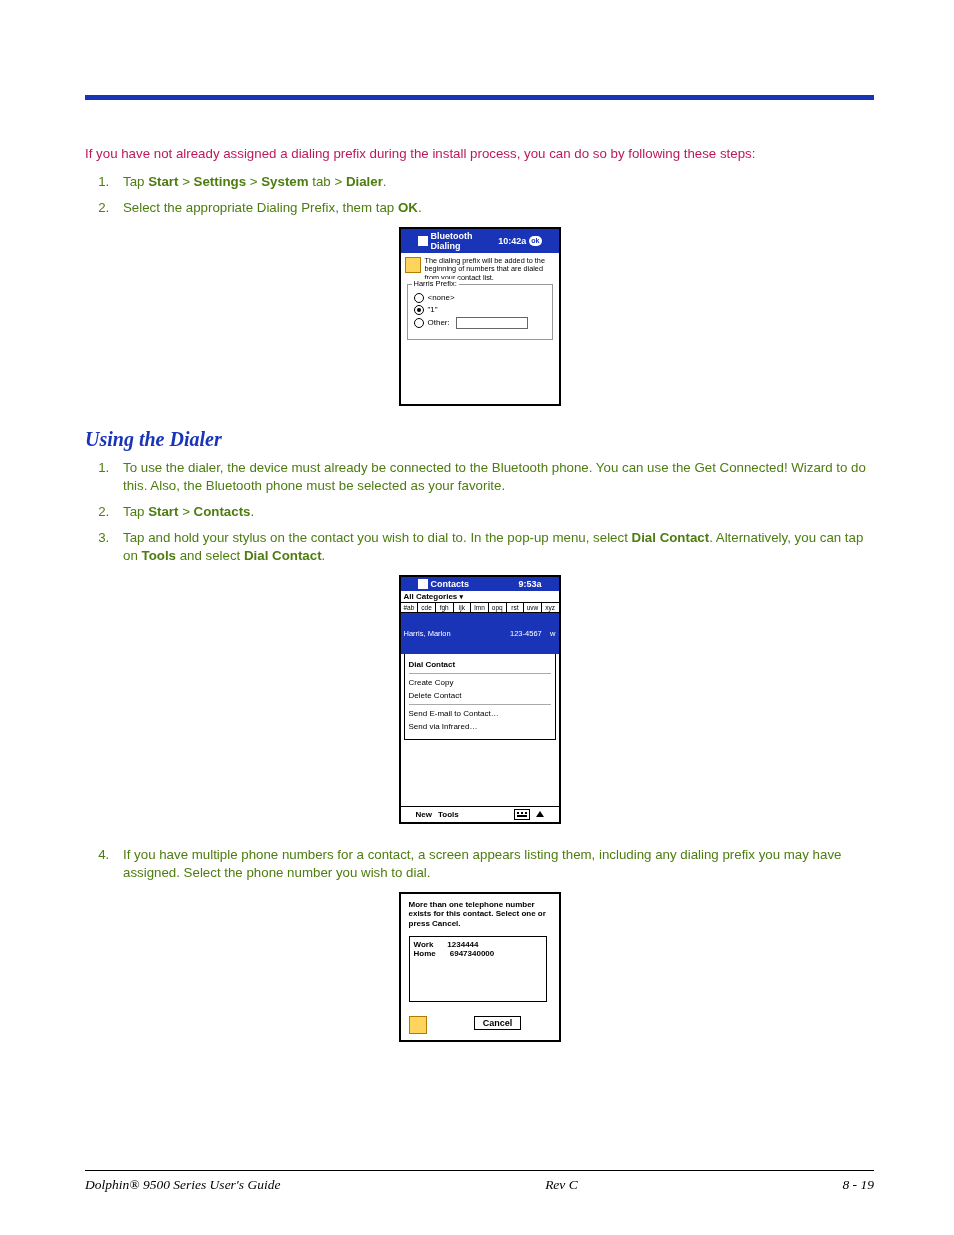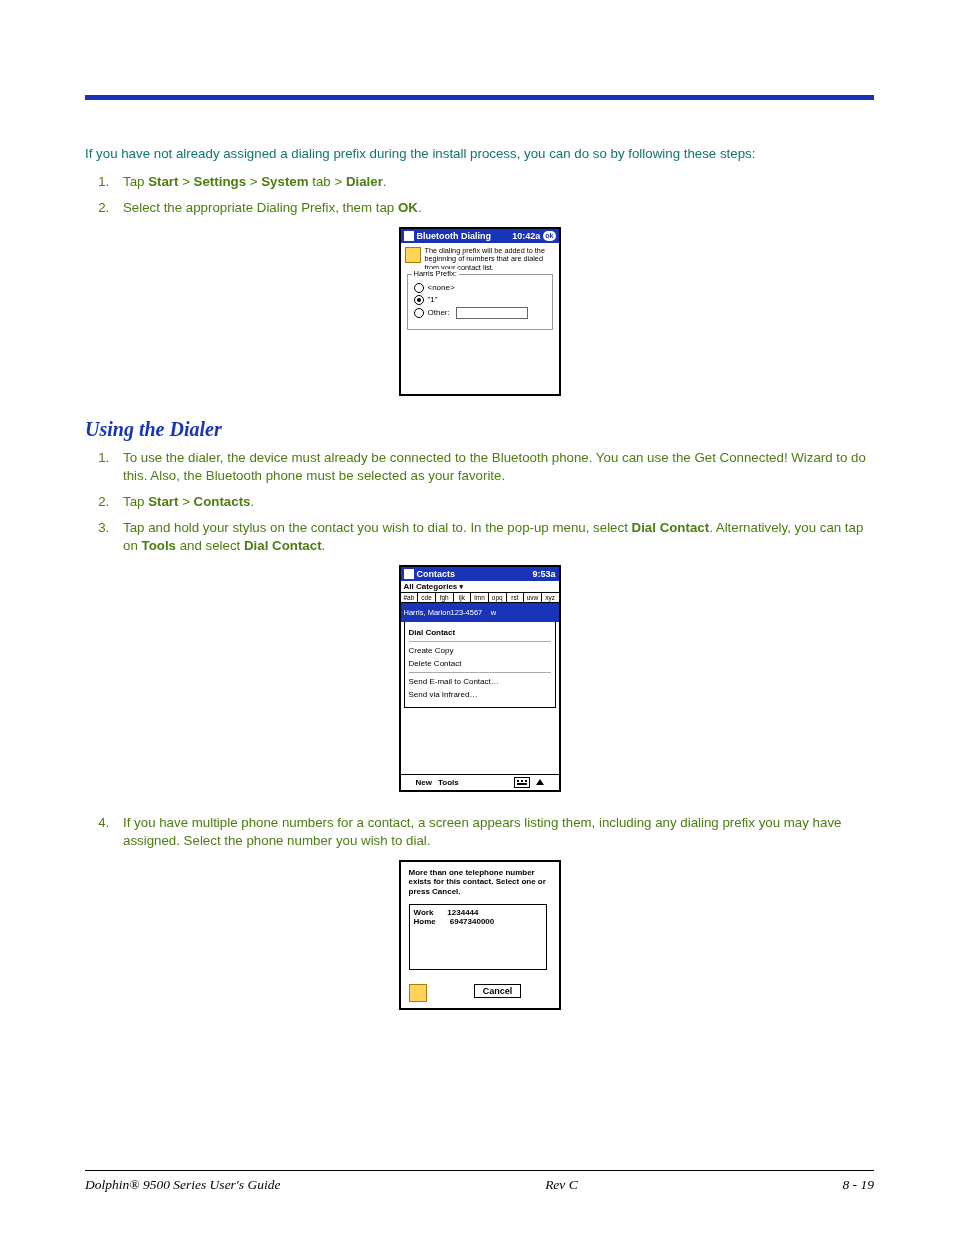--- a/index.html
+++ b/index.html
@@ -23,21 +23,21 @@
   h2 {
     font-family: "Times New Roman", Times, serif;
     font-style: italic;
     font-weight: bold;
     color: #1a34b8;
     font-size: 20px;
     margin: 0 0 8px 0;
   }
   .intro {
     font-size: 13.3px;
-    color: #0f766e;
+    color: #be185d;
     margin: 0 0 10px 0;
     line-height: 1.35;
   }
   ol {
     margin: 0 0 10px 0;
     padding: 0 0 0 28px;
     font-size: 13.3px;
     color: #4d7c0f;
   }
   ol > li {
@@ -57,21 +57,21 @@
     text-align: left;
     font-family: Tahoma, Arial, sans-serif;
   }
   
   .fig1 { width: 158px; }
   .titlebar {
     background: #1a34b8;
     color: #fff;
     font-size: 9px;
     font-weight: bold;
-    padding: 2px 3px;
+    padding: 2px 17px;
     display: flex;
     align-items: center;
     gap: 3px;
   }
   .win-icon {
     width: 10px; height: 10px;
     background: #fff;
     display: inline-block;
     flex: 0 0 auto;
   }
@@ -156,22 +156,23 @@
     flex: 1;
     text-align: center;
     border-right: 1px solid #000;
     padding: 1px 0;
   }
   .abc-row span:last-child { border-right: none; }
   .sel-row {
     background: #1a34b8;
     color: #fff;
     font-size: 7.5px;
-    padding: 5px 3px;
-    display: flex;
+    padding: 16px 3px;
+    display: flex;
+    justify-content: space-between;
   }
   .menu-box {
     margin: 0 3px;
     border-left: 1px solid #000;
     border-right: 1px solid #000;
     border-bottom: 1px solid #000;
     padding: 4px 4px 6px 4px;
     font-size: 8px;
   }
   .menu-box div { padding: 2px 0; }

